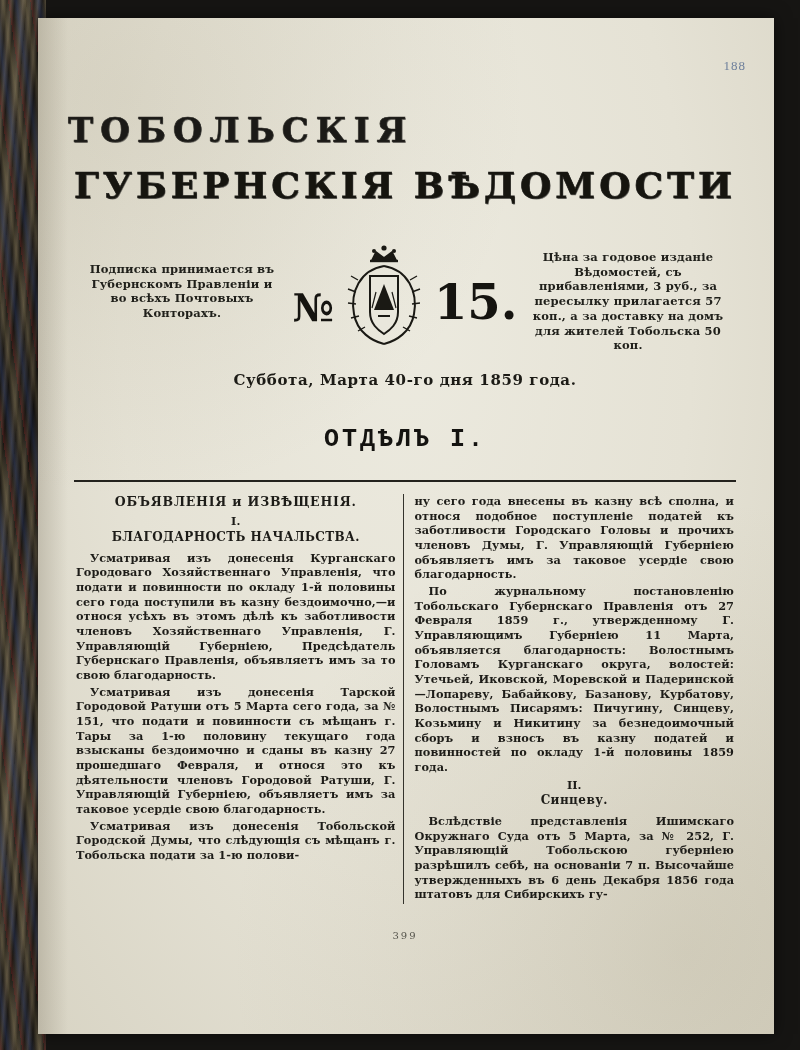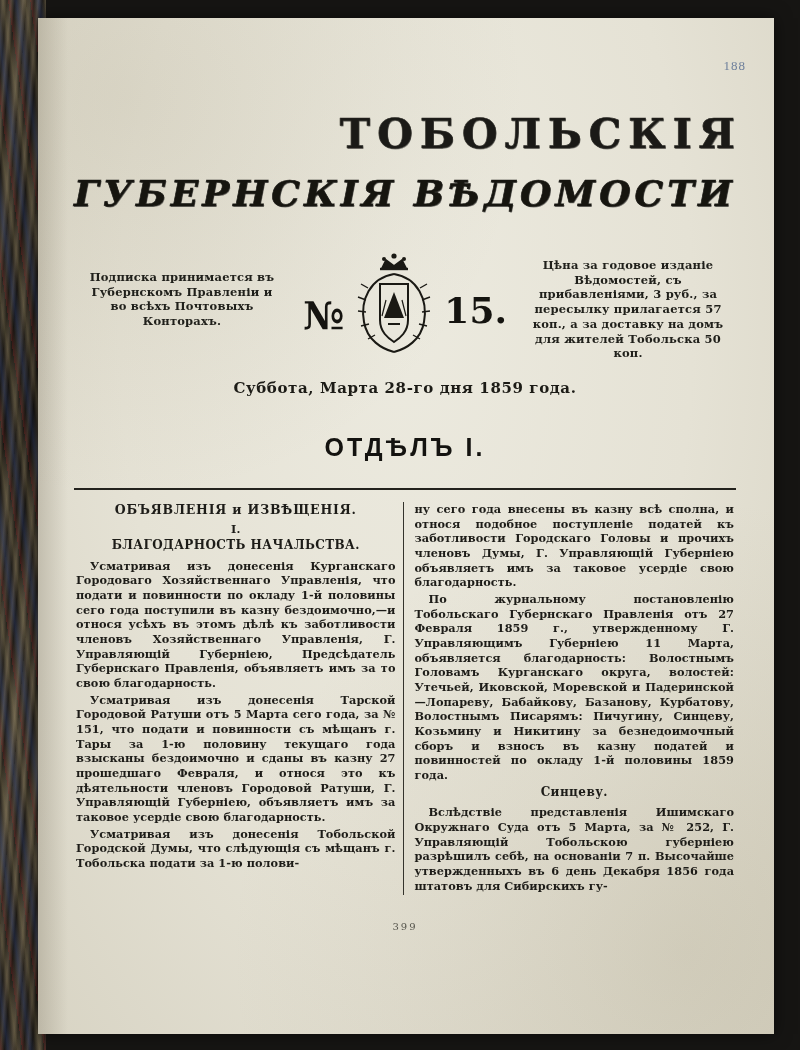--- a/index.html
+++ b/index.html
@@ -73,40 +73,39 @@
   .folio {
     position: absolute;
     right: 28px;
     top: 40px;
     font-family: "Liberation Serif", serif;
     font-size: 13px;
     color: #6d7f9b;
     letter-spacing: 1px;
   }
   .masthead-line1 {
-    text-align: right;
-    font-family: "DejaVu Serif", serif;
-    font-weight: bold;
-    font-size: 41px;
+    text-align: left;
+    font-family: "DejaVu Serif", serif;
+    font-weight: bold;
+    font-size: 34px;
     letter-spacing: 7px;
     color: #1b1a17;
     margin-top: 72px;
     text-shadow: 0.6px 0.6px 0 rgba(0,0,0,0.45), -0.6px 0 0 rgba(120,115,100,0.45);
     -webkit-text-stroke: 0.6px #2b2a26;
   }
   .masthead-line2 {
     text-align: center;
     font-family: "DejaVu Serif", serif;
     font-weight: bold;
     font-size: 36px;
     letter-spacing: 4px;
     color: #16150f;
     margin-top: 14px;
     text-shadow: 0.7px 0.7px 0 rgba(0,0,0,0.5);
-    font-style: italic;
     -webkit-text-stroke: 0.7px #1a1915;
   }
   .headblock {
     display: flex;
     align-items: flex-start;
     justify-content: space-between;
     margin-top: 34px;
     padding: 0 14px;
   }
   .sub-left, .sub-right {
@@ -135,38 +134,38 @@
     line-height: 1;
     margin-top: 26px;
   }
   .crest {
     width: 92px;
     height: 110px;
     position: relative;
   }
   .issue-no {
     font-family: "DejaVu Serif", serif;
-    font-size: 36px;
+    font-size: 48px;
     font-weight: bold;
     color: #151410;
     line-height: 1;
     margin-top: 14px;
   }
   .dateline {
     text-align: center;
     font-family: "DejaVu Serif", serif;
     font-size: 15px;
     font-weight: bold;
     color: #1c1b16;
     margin-top: 18px;
     letter-spacing: 0.6px;
   }
   .section-title {
     text-align: center;
-    font-family: Liberation Sans, sans-serif;
+    font-family: Liberation Mono, monospace;
     font-size: 25px;
     font-weight: bold;
     letter-spacing: 3px;
     color: #141310;
     margin-top: 36px;
   }
   .rule {
     margin: 26px 6px 0 6px;
     border-top: 2.5px solid #23221d;
   }
@@ -262,38 +261,39 @@
                 <path d="M38 52 l-4 16 M54 52 l4 16" stroke-width="1.2"></path>
               </g>
             </svg>
           </div>
           <div class="issue-no">15.</div>
         </div>
 
         <div class="sub-right">Цѣна за годовое изданіе Вѣдомостей, съ прибавленіями, 3 руб., за пересылку прилагается 57 коп., а за доставку на домъ для жителей Тобольска 50 коп.</div>
       </div>
 
-      <div class="dateline">Суббота, Марта 28-го дня 1859 года.</div>
+      <div class="dateline">Суббота, Марта 40-го дня 1859 года.</div>
 
       <div class="section-title">ОТДѢЛЪ I.</div>
 
       <div class="rule"></div>
 
       <div class="columns">
         <div class="col left">
           <div class="hd">ОБЪЯВЛЕНІЯ и ИЗВѢЩЕНІЯ.</div>
           <div class="num">I.</div>
           <div class="sub">БЛАГОДАРНОСТЬ НАЧАЛЬСТВА.</div>
           <p>Усматривая изъ донесенія Курганскаго Городоваго Хозяйственнаго Управленія, что подати и повинности по окладу 1-й половины сего года поступили въ казну бездоимочно,—и относя усѣхъ въ этомъ дѣлѣ къ заботливости членовъ Хозяйственнаго Управленія, Г. Управляющій Губерніею, Предсѣдатель Губернскаго Правленія, объявляетъ имъ за то свою благодарность.</p>
           <p>Усматривая изъ донесенія Тарской Городовой Ратуши отъ 5 Марта сего года, за № 151, что подати и повинности съ мѣщанъ г. Тары за 1-ю половину текущаго года взысканы бездоимочно и сданы въ казну 27 прошедшаго Февраля, и относя это къ дѣятельности членовъ Городовой Ратуши, Г. Управляющій Губерніею, объявляетъ имъ за таковое усердіе свою благодарность.</p>
           <p>Усматривая изъ донесенія Тобольской Городской Думы, что слѣдующія съ мѣщанъ г. Тобольска подати за 1-ю полови-</p>
         </div>
         <div class="col right">
           <p style="text-indent:0">ну сего года внесены въ казну всѣ сполна, и относя подобное поступленіе податей къ заботливости Городскаго Головы и прочихъ членовъ Думы, Г. Управляющій Губерніею объявляетъ имъ за таковое усердіе свою благодарность.</p>
           <p>По журнальному постановленію Тобольскаго Губернскаго Правленія отъ 27 Февраля 1859 г., утвержденному Г. Управляющимъ Губерніею 11 Марта, объявляется благодарность: Волостнымъ Головамъ Курганскаго округа, волостей: Утечьей, Иковской, Моревской и Падеринской—Лопареву, Бабайкову, Базанову, Курбатову, Волостнымъ Писарямъ: Пичугину, Синцеву, Козьмину и Никитину за безнедоимочный сборъ и взносъ въ казну податей и повинностей по окладу 1-й половины 1859 года.</p>
+          <div class="num">II.</div>
           <div class="sub">Синцеву.</div>
           <p>Вслѣдствіе представленія Ишимскаго Окружнаго Суда отъ 5 Марта, за № 252, Г. Управляющій Тобольскою губерніею разрѣшилъ себѣ, на основаніи 7 п. Высочайше утвержденныхъ въ 6 день Декабря 1856 года штатовъ для Сибирскихъ гу-</p>
         </div>
       </div>
 
       <div class="pagenum">399</div>
     </div>
   </div>
 </div>
 

